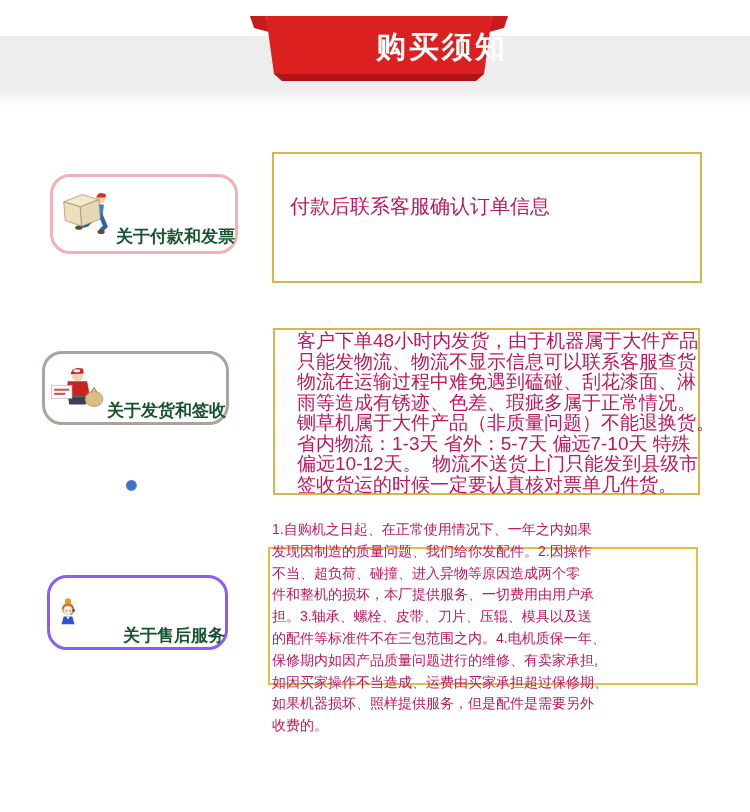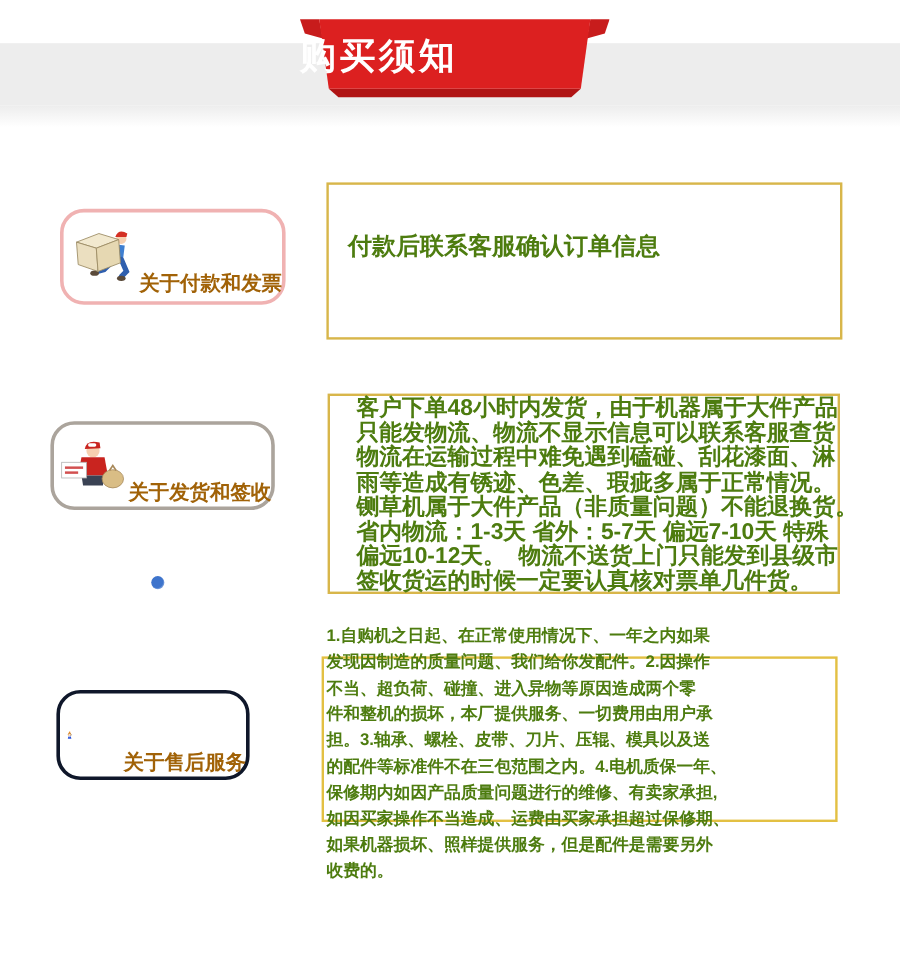--- a/index.html
+++ b/index.html
@@ -10,43 +10,43 @@
   }
   .abs{position:absolute;}
 
   
   .gray-band{left:0;top:36px;width:750px;height:52px;background:#ededed;}
   .gray-fade{left:0;top:88px;width:750px;height:18px;background:linear-gradient(#ededed,#ffffff);}
 
   
   .ribbon{left:250px;top:14px;width:258px;height:68px;}
   .banner-title{
-    left:250px;top:27px;width:258px;text-align:left;
+    left:250px;top:27px;width:258px;text-align:right;
     font-size:30px;font-weight:bold;color:#ffffff;letter-spacing:3px;
   }
 
   
   .pill{
     box-sizing:border-box;background:#ffffff;border-radius:20px;
     display:flex;align-items:center;padding-left:5px;
   }
   .pill1{left:50px;top:174px;width:188px;height:80px;border:3px solid #f0b2b2;}
   .pill2{left:42px;top:351px;width:187px;height:74px;border:3px solid #aba49c;}
-  .pill3{left:47px;top:575px;width:161px;height:75px;border:3px solid #0f172a;gap:40px;}
+  .pill3{left:47px;top:575px;width:181px;height:75px;border:3px solid #8b5cf6;gap:40px;}
   .pill-text{
-    font-size:17px;font-weight:800;color:#a16207;white-space:nowrap;margin-left:2px;margin-top:45px;
+    font-size:17px;font-weight:800;color:#14532d;white-space:nowrap;margin-left:2px;margin-top:45px;
   }
 
   
   .note-box{box-sizing:border-box;border:2px solid #d8b64a;background:#ffffff;}
   .box1{left:272px;top:152px;width:430px;height:131px;}
   .box2{left:273px;top:328px;width:427px;height:167px;}
   .box3-border{left:268px;top:547px;width:430px;height:138px;border:2px solid #e3c043;background:transparent;z-index:1;}
 
-  .note-text{font-weight:700;color:#4d7c0f;white-space:pre;}
+  .note-text{font-weight:400;color:#be185d;white-space:pre;}
   .text1{left:290px;top:194px;font-size:20px;line-height:24px;}
   .text2{left:281px;top:331px;font-size:19px;line-height:20.5px;margin-left:16px;}
   .text3{left:272px;top:519px;font-size:14px;line-height:21.8px;z-index:2;}
 
   .blue-dot{
     left:126px;top:480px;width:11px;height:11px;border-radius:50%;
     background:radial-gradient(circle at 45% 45%, #3e74cc 0%, #3e74cc 55%, rgba(62,116,204,0) 100%);
     filter:blur(0.5px);
   }
 </style>

